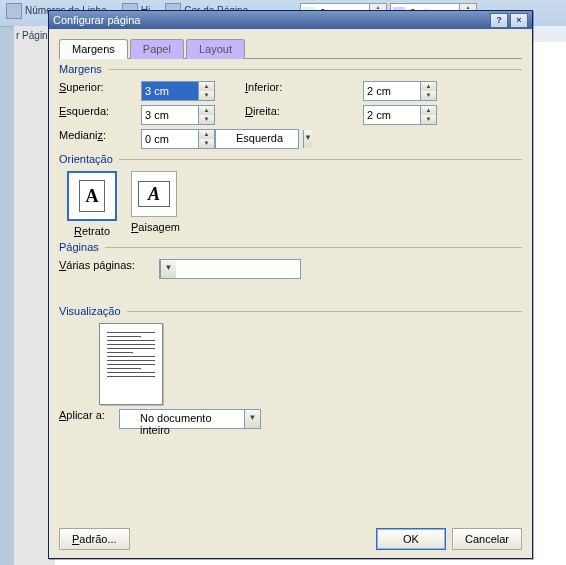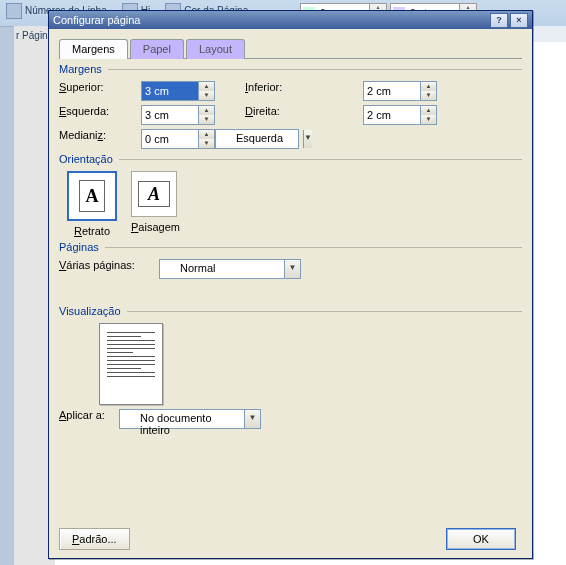--- a/index.html
+++ b/index.html
@@ -175,21 +175,20 @@
       </div>
     </div>
 
     <div class="grouplabel">
         <span>Páginas</span>
         <span class="ln"></span>
       </div>
     <div class="row">
       <span class="lab" style="width:100px"><span class="u">V</span>árias páginas:</span>
       <div class="combo" style="width:140px">
-        <span class="val">Normal</span>
         <span class="arr">▼</span>
       </div>
     </div>
 
     <div style="height:18px"></div>
 
     <div class="grouplabel">
         <span>Visualização</span>
         <span class="ln"></span>
       </div>
@@ -214,15 +213,16 @@
         <span class="val">No documento inteiro</span>
         <span class="arr">▼</span>
       </div>
     </div>
 
     <div class="foot">
       <button class="btn"><span class="u">P</span>adrão...</button>
       <span class="spacer"></span>
       <button class="btn def">OK</button>
       <span style="width:6px"></span>
+      <button class="btn">Cancelar</button>
     </div>
   </div>
 </div>
 
 </body></html>

